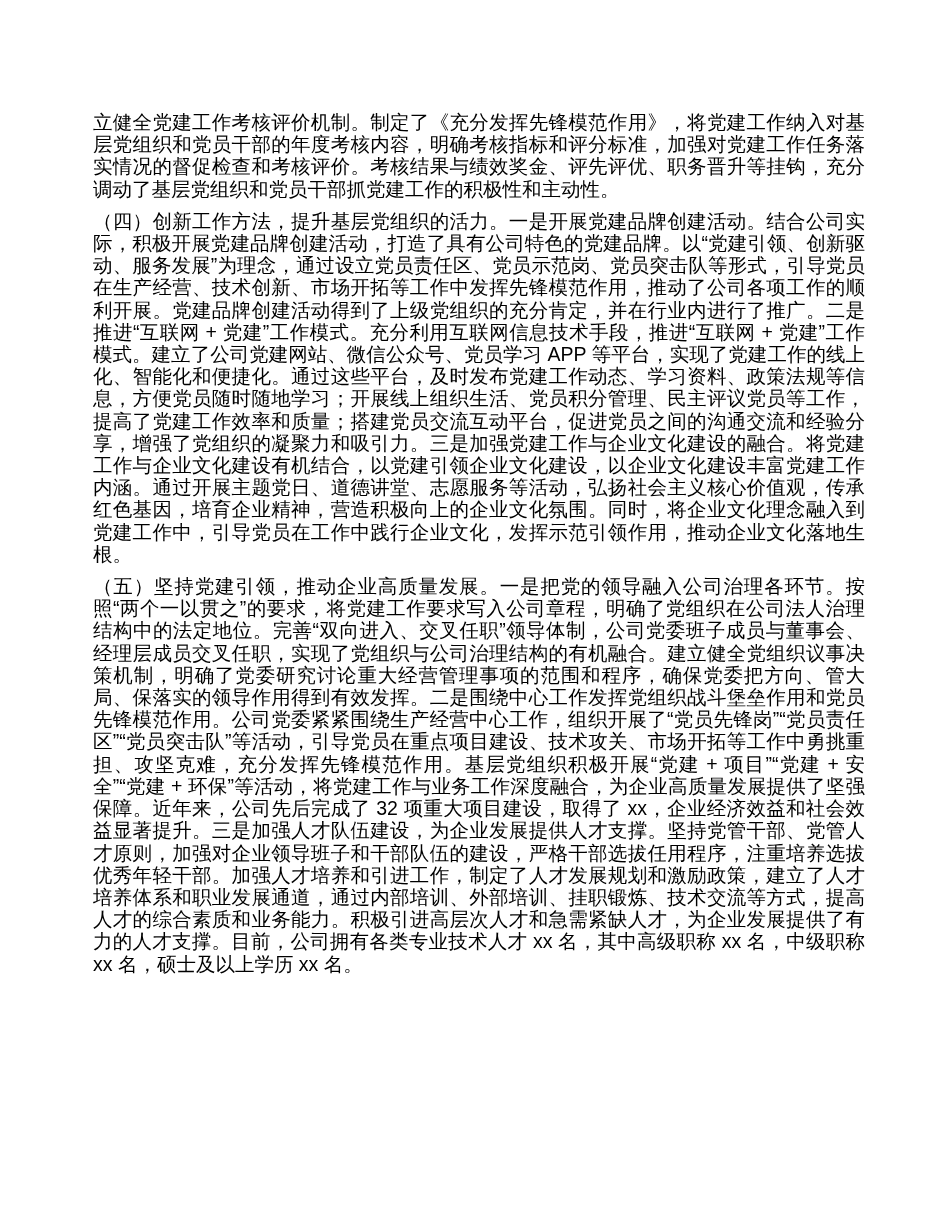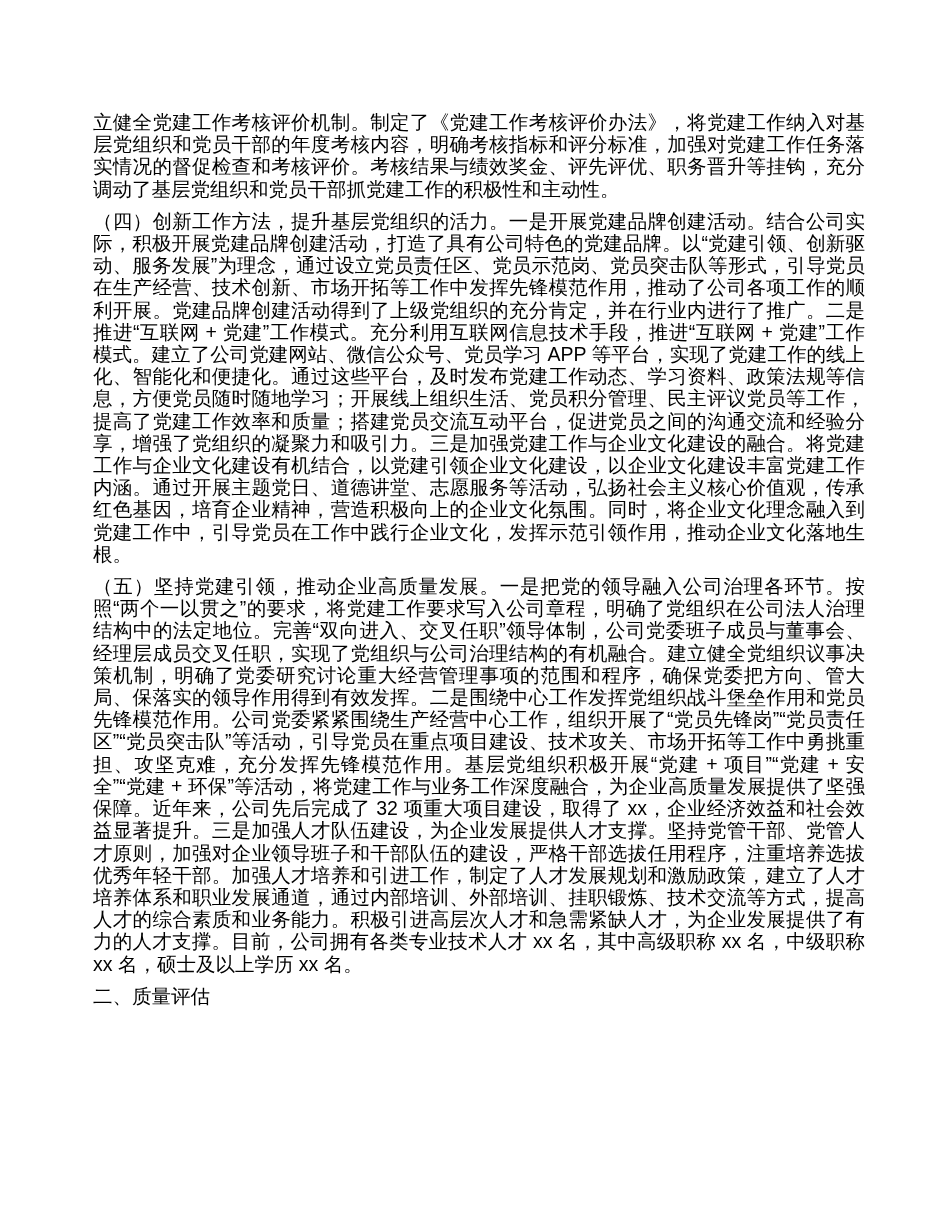--- a/index.html
+++ b/index.html
@@ -32,18 +32,17 @@
   }
   .para:last-child {
     margin-bottom: 0;
   }
 </style>
 </head>
 <body>
 
 <div class="page">
   <div class="text-block">
-    <p class="para">立健全党建工作考核评价机制。制定了《党建工作考核评价办法》，将党建工作纳入对基层党组织和党员干部的年度考核内容，明确考核指标和评分标准，加强对党建工作任务落实情况的督促检查和考核评价。考核结果与绩效奖金、评先评优、职务晋升等挂钩，充分调动了基层党组织和党员干部抓党建工作的积极性和主动性。</p>
+    <p class="para">立健全党建工作考核评价机制。制定了《充分发挥先锋模范作用》，将党建工作纳入对基层党组织和党员干部的年度考核内容，明确考核指标和评分标准，加强对党建工作任务落实情况的督促检查和考核评价。考核结果与绩效奖金、评先评优、职务晋升等挂钩，充分调动了基层党组织和党员干部抓党建工作的积极性和主动性。</p>
     <p class="para">（四）创新工作方法，提升基层党组织的活力。一是开展党建品牌创建活动。结合公司实际，积极开展党建品牌创建活动，打造了具有公司特色的党建品牌。以“党建引领、创新驱动、服务发展”为理念，通过设立党员责任区、党员示范岗、党员突击队等形式，引导党员在生产经营、技术创新、市场开拓等工作中发挥先锋模范作用，推动了公司各项工作的顺利开展。党建品牌创建活动得到了上级党组织的充分肯定，并在行业内进行了推广。二是推进“互联网 + 党建”工作模式。充分利用互联网信息技术手段，推进“互联网 + 党建”工作模式。建立了公司党建网站、微信公众号、党员学习 APP 等平台，实现了党建工作的线上化、智能化和便捷化。通过这些平台，及时发布党建工作动态、学习资料、政策法规等信息，方便党员随时随地学习；开展线上组织生活、党员积分管理、民主评议党员等工作，提高了党建工作效率和质量；搭建党员交流互动平台，促进党员之间的沟通交流和经验分享，增强了党组织的凝聚力和吸引力。三是加强党建工作与企业文化建设的融合。将党建工作与企业文化建设有机结合，以党建引领企业文化建设，以企业文化建设丰富党建工作内涵。通过开展主题党日、道德讲堂、志愿服务等活动，弘扬社会主义核心价值观，传承红色基因，培育企业精神，营造积极向上的企业文化氛围。同时，将企业文化理念融入到党建工作中，引导党员在工作中践行企业文化，发挥示范引领作用，推动企业文化落地生根。</p>
     <p class="para">（五）坚持党建引领，推动企业高质量发展。一是把党的领导融入公司治理各环节。按照“两个一以贯之”的要求，将党建工作要求写入公司章程，明确了党组织在公司法人治理结构中的法定地位。完善“双向进入、交叉任职”领导体制，公司党委班子成员与董事会、经理层成员交叉任职，实现了党组织与公司治理结构的有机融合。建立健全党组织议事决策机制，明确了党委研究讨论重大经营管理事项的范围和程序，确保党委把方向、管大局、保落实的领导作用得到有效发挥。二是围绕中心工作发挥党组织战斗堡垒作用和党员先锋模范作用。公司党委紧紧围绕生产经营中心工作，组织开展了“党员先锋岗”“党员责任区”“党员突击队”等活动，引导党员在重点项目建设、技术攻关、市场开拓等工作中勇挑重担、攻坚克难，充分发挥先锋模范作用。基层党组织积极开展“党建 + 项目”“党建 + 安全”“党建 + 环保”等活动，将党建工作与业务工作深度融合，为企业高质量发展提供了坚强保障。近年来，公司先后完成了 32 项重大项目建设，取得了 xx，企业经济效益和社会效益显著提升。三是加强人才队伍建设，为企业发展提供人才支撑。坚持党管干部、党管人才原则，加强对企业领导班子和干部队伍的建设，严格干部选拔任用程序，注重培养选拔优秀年轻干部。加强人才培养和引进工作，制定了人才发展规划和激励政策，建立了人才培养体系和职业发展通道，通过内部培训、外部培训、挂职锻炼、技术交流等方式，提高人才的综合素质和业务能力。积极引进高层次人才和急需紧缺人才，为企业发展提供了有力的人才支撑。目前，公司拥有各类专业技术人才 xx 名，其中高级职称 xx 名，中级职称 xx 名，硕士及以上学历 xx 名。</p>
-    <p class="para">二、质量评估</p>
   </div>
 </div>
 
 </body></html>

